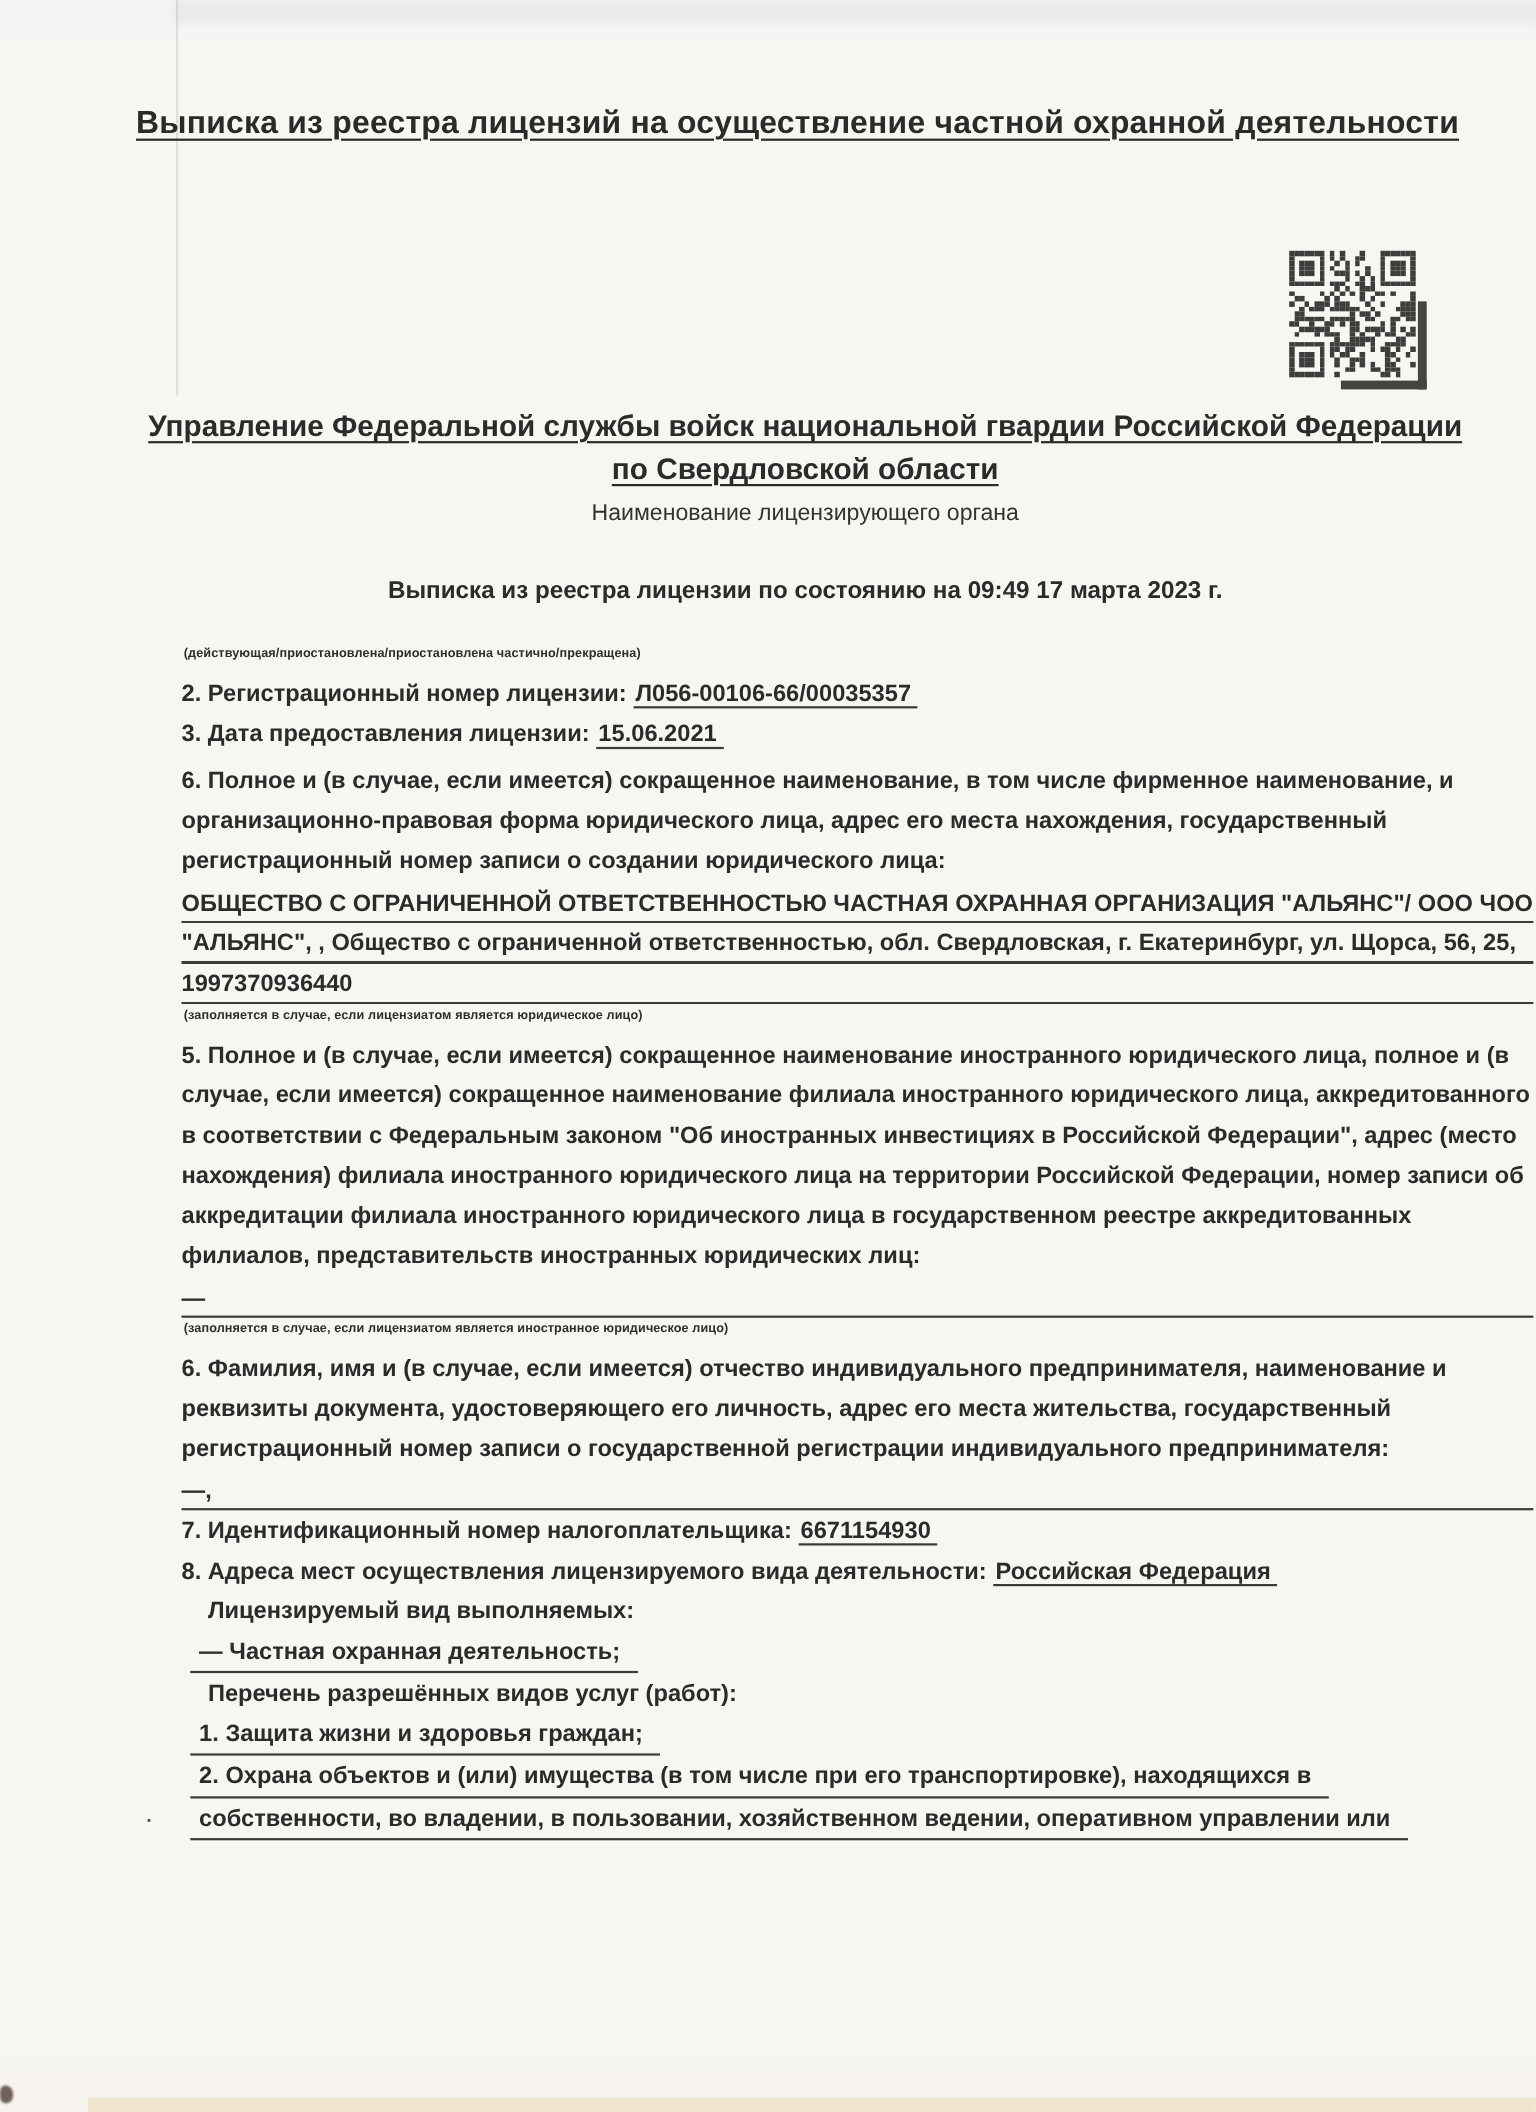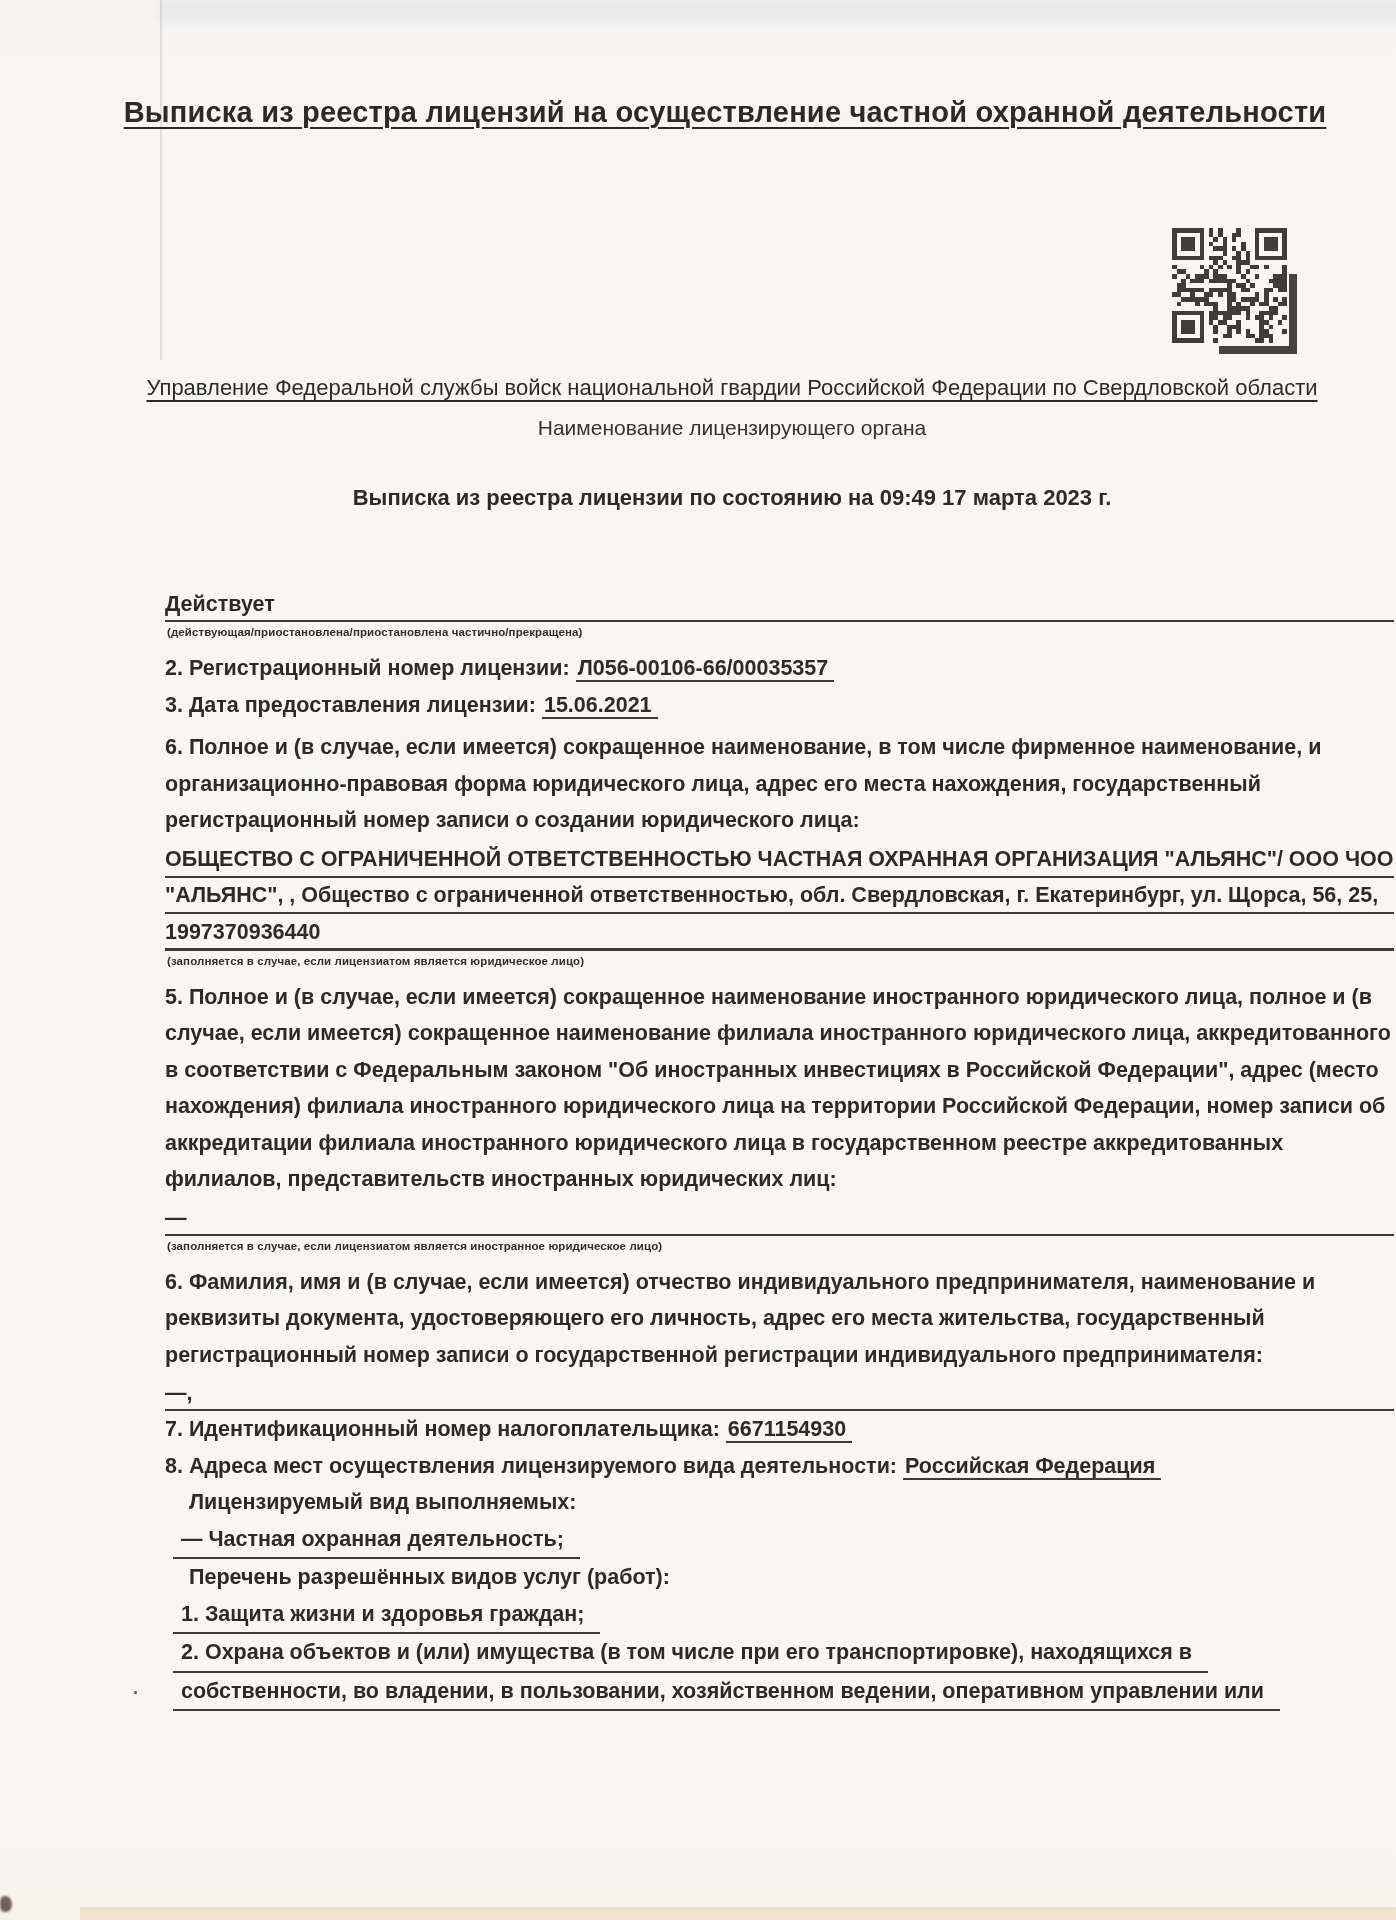--- a/index.html
+++ b/index.html
@@ -25,21 +25,21 @@
     color:#2b2a28;
   }
   .qr-wrap{position:absolute;left:1172px;top:228px;width:125px;height:126px;}
   .qr{position:absolute;left:0;top:0;width:112px;height:112px;}
   .qr i{position:absolute;width:4.6px;height:4.6px;background:#3e3d3b;}
   .qr-bracket{position:absolute;right:0;bottom:0;width:70px;height:72px;
     border-right:8px solid #454441;border-bottom:8px solid #454441;}
 
   .authority{position:absolute;left:120px;right:100px;top:368px;text-align:center;}
   .authority-name{
-    font-size:22px;line-height:39px;font-weight:400;
+    font-size:27px;line-height:39px;font-weight:700;
     text-decoration:underline;text-decoration-thickness:2px;text-underline-offset:5px;
   }
   .authority-caption{font-size:21px;line-height:30px;font-weight:400;margin-top:6px;color:#34332f;}
   .statement{font-size:22px;font-weight:700;margin-top:42px;}
 
   
   .body{position:absolute;left:165px;right:50px;top:584px;font-size:21.5px;font-weight:700;line-height:36.5px;color:#2c2b29;}
   .row{white-space:nowrap;}
   .uv{border-bottom:2px solid #3b3a37;padding:0 6px 0 2px;}
   .full-rule{border-bottom:2px solid #3b3a37;margin-top:4px;line-height:32px;}
@@ -375,21 +375,20 @@
   </div>
 
   <div class="authority">
     <div class="authority-name">Управление Федеральной службы войск национальной гвардии Российской Федерации по Свердловской области</div>
     <div class="authority-caption">Наименование лицензирующего органа</div>
     <div class="statement">Выписка из реестра лицензии по состоянию на 09:49 17 марта 2023 г.</div>
   </div>
 
   <div class="body">
 
-    <div class="full-rule">Действует</div>
     <div class="note">(действующая/приостановлена/приостановлена частично/прекращена)</div>
 
     <div class="row"><span>2. Регистрационный номер лицензии:</span> <span class="uv">Л056-00106-66/00035357</span></div>
     <div class="row"><span>3. Дата предоставления лицензии:</span> <span class="uv">15.06.2021</span></div>
 
     <div class="para">6. Полное и (в случае, если имеется) сокращенное наименование, в том числе фирменное наименование, и организационно-правовая форма юридического лица, адрес его места нахождения, государственный регистрационный номер записи о создании юридического лица:</div>
     <div class="ruled">ОБЩЕСТВО С ОГРАНИЧЕННОЙ ОТВЕТСТВЕННОСТЬЮ ЧАСТНАЯ ОХРАННАЯ ОРГАНИЗАЦИЯ "АЛЬЯНС"/ ООО ЧОО "АЛЬЯНС", , Общество с ограниченной ответственностью, обл. Свердловская, г. Екатеринбург, ул. Щорса, 56, 25, 1997370936440</div>
     <div class="note">(заполняется в случае, если лицензиатом является юридическое лицо)</div>
 
     <div class="para">5. Полное и (в случае, если имеется) сокращенное наименование иностранного юридического лица, полное и (в случае, если имеется) сокращенное наименование филиала иностранного юридического лица, аккредитованного в соответствии с Федеральным законом "Об иностранных инвестициях в Российской Федерации", адрес (место нахождения) филиала иностранного юридического лица на территории Российской Федерации, номер записи об аккредитации филиала иностранного юридического лица в государственном реестре аккредитованных филиалов, представительств иностранных юридических лиц:</div>

